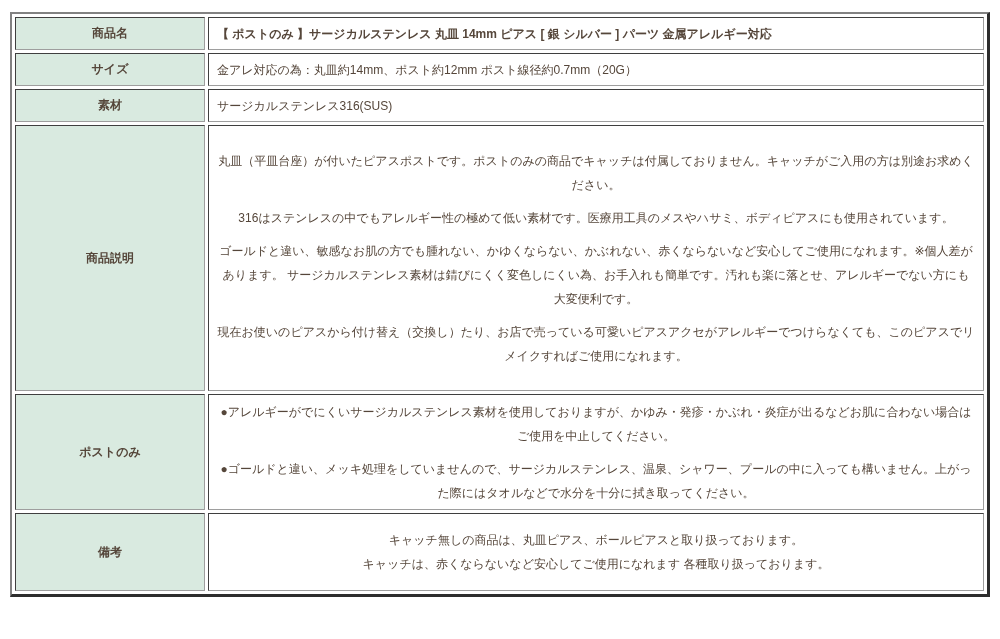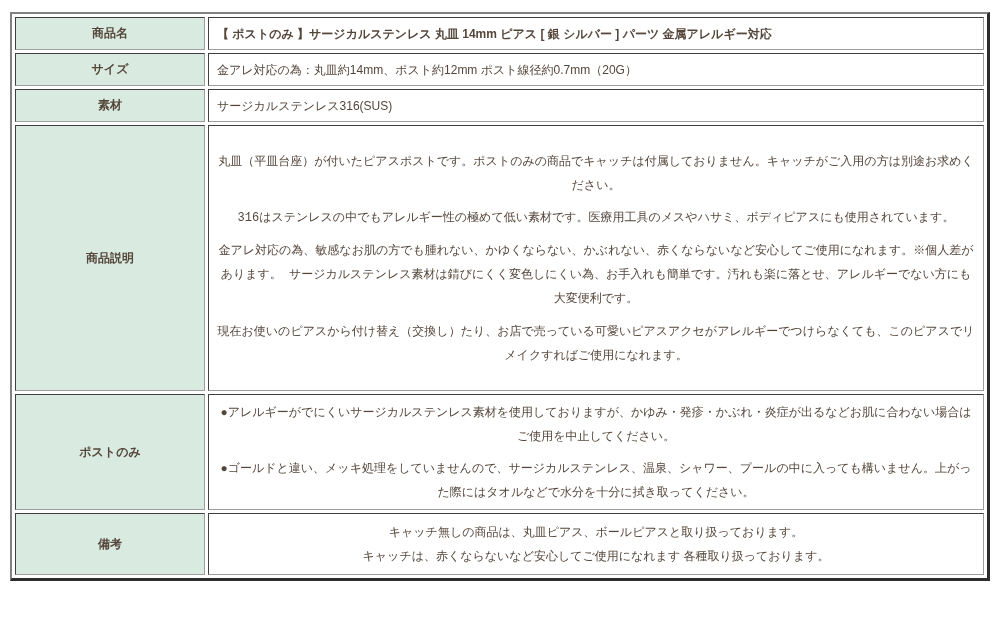--- a/index.html
+++ b/index.html
@@ -53,24 +53,24 @@
   }
   td {
     background: var(--cell-bg);
     padding: 0 8px;
     line-height: 24px;
     text-align: left;
   }
   tr.row-single { height: 33px; }
   tr.row-description { height: 266px; }
   tr.row-caution { height: 116px; }
-  tr.row-notes { height: 62px; margin-left: 48px; }
+  tr.row-notes { height: 78px; margin-left: 48px; }
   td.name-value { font-weight: bold; }
   td p { margin: 0; text-align: center; }
-  td .para + .para { margin-top: 9px; font-family: Liberation Mono, monospace; }
+  td .para + .para { margin-top: 9px; }
 </style>
 </head>
 <body>
 
 <div class="page">
   <table class="spec-table">
     <colgroup>
       <col class="col-label">
       <col class="col-value">
     </colgroup>
@@ -85,21 +85,21 @@
       </tr>
       <tr class="row-single">
         <th>素材</th>
         <td>サージカルステンレス316(SUS)</td>
       </tr>
       <tr class="row-description">
         <th>商品説明</th>
         <td>
           <p class="para">丸皿（平皿台座）が付いたピアスポストです。ポストのみの商品でキャッチは付属しておりません。キャッチがご入用の方は別途お求めください。</p>
           <p class="para">316はステンレスの中でもアレルギー性の極めて低い素材です。医療用工具のメスやハサミ、ボディピアスにも使用されています。</p>
-          <p class="para">金アレ対応の為、敏感なお肌の方でも腫れない、かゆくならない、かぶれない、赤くならないなど安心してご使用になれます。※個人差があります。 サージカルステンレス素材は錆びにくく変色しにくい為、お手入れも簡単です。汚れも楽に落とせ、アレルギーでない方にも大変便利です。</p>
+          <p class="para">ゴールドと違い、敏感なお肌の方でも腫れない、かゆくならない、かぶれない、赤くならないなど安心してご使用になれます。※個人差があります。 サージカルステンレス素材は錆びにくく変色しにくい為、お手入れも簡単です。汚れも楽に落とせ、アレルギーでない方にも大変便利です。</p>
           <p class="para">現在お使いのピアスから付け替え（交換し）たり、お店で売っている可愛いピアスアクセがアレルギーでつけらなくても、このピアスでリメイクすればご使用になれます。</p>
         </td>
       </tr>
       <tr class="row-caution">
         <th>ポストのみ</th>
         <td>
           <p class="para">●アレルギーがでにくいサージカルステンレス素材を使用しておりますが、かゆみ・発疹・かぶれ・炎症が出るなどお肌に合わない場合はご使用を中止してください。</p>
           <p class="para">●ゴールドと違い、メッキ処理をしていませんので、サージカルステンレス、温泉、シャワー、プールの中に入っても構いません。上がった際にはタオルなどで水分を十分に拭き取ってください。</p>
         </td>
       </tr>

